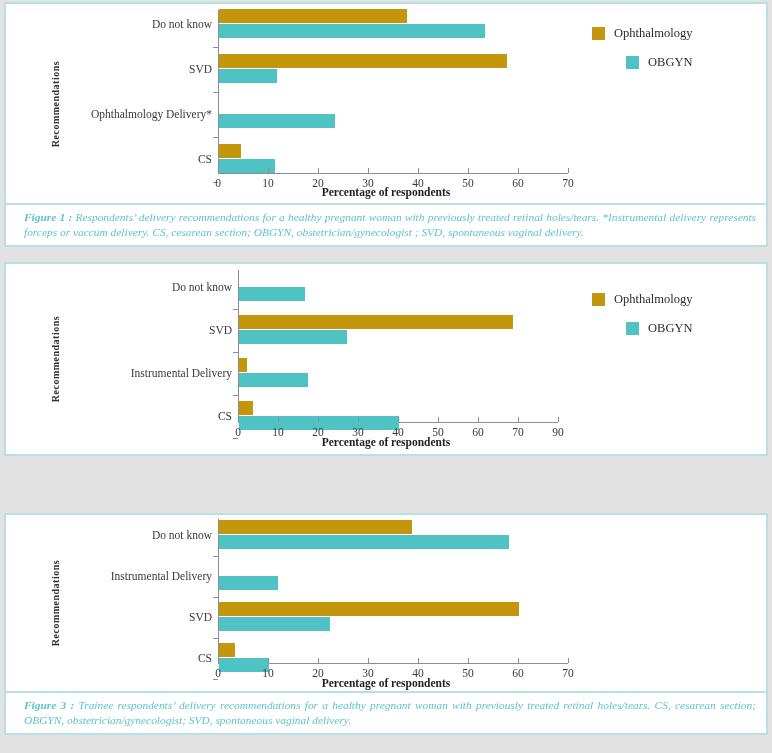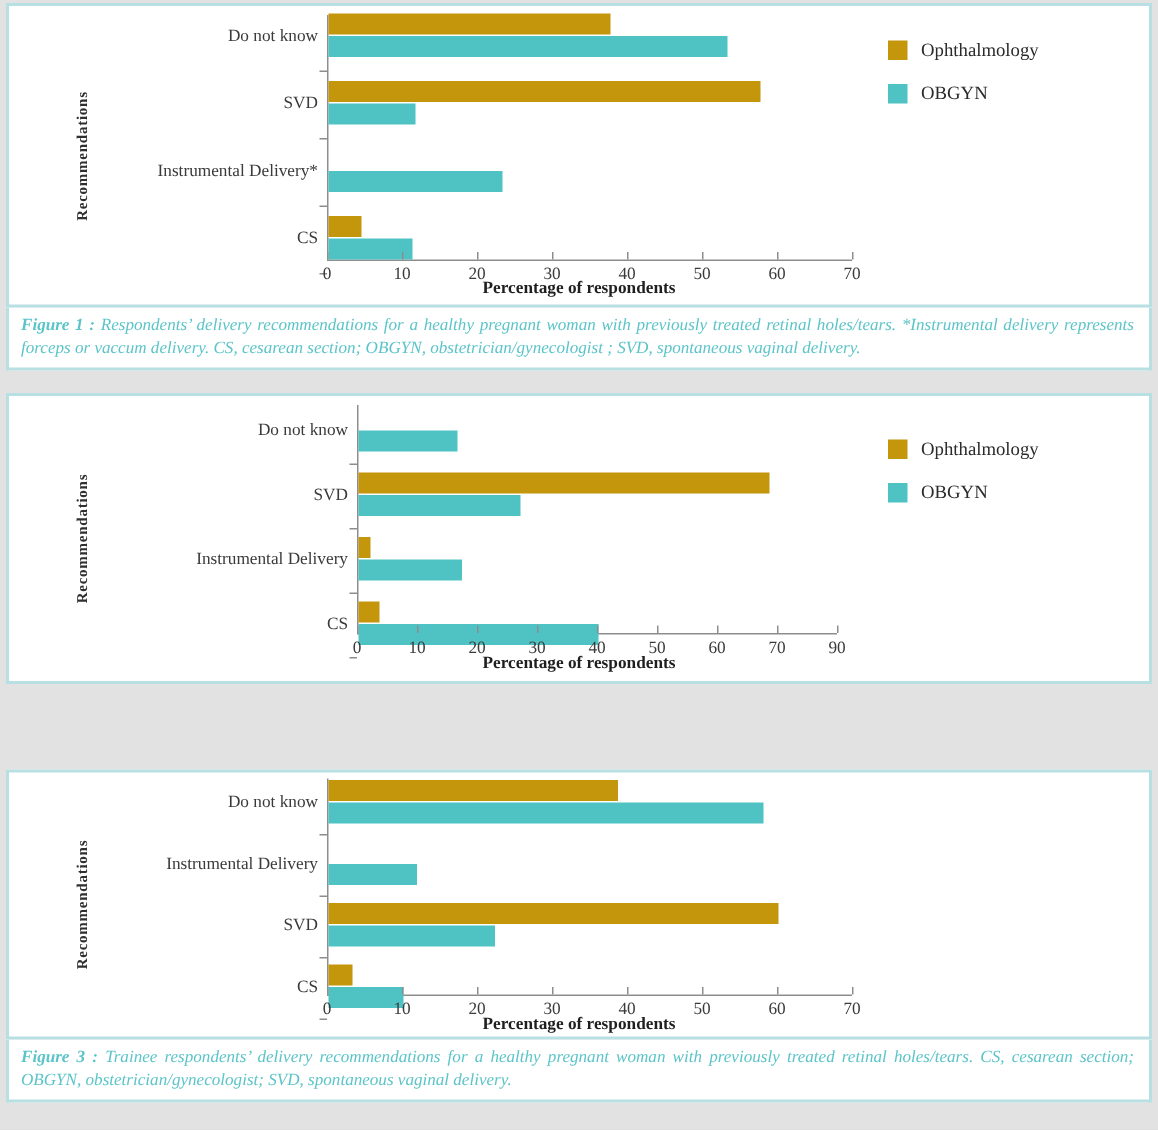--- a/index.html
+++ b/index.html
@@ -35,21 +35,21 @@
     box-sizing: border-box;
     position: relative;
     overflow: hidden;
   }
 
   .caption-card {
     background: #ffffff;
     border: 2px solid #b8e0e2;
     border-top: none;
     box-sizing: border-box;
-    padding: 5px 10px 6px 8px;
+    padding: 5px 10px 6px 18px;
     color: #5bc4c8;
     font-family: "Liberation Serif", serif;
     font-style: italic;
     font-size: 11.4px;
     line-height: 1.28;
     text-align: justify;
   }
   .caption-card b {
     font-weight: bold;
     font-style: italic;
@@ -142,20 +142,21 @@
     height: 14px;
   }
 
   .legend {
     position: absolute;
   }
   .legend-row {
     display: flex;
     align-items: center;
     margin-bottom: 14px;
+    justify-content: flex-end;
   }
   .legend-swatch {
     width: 13px;
     height: 13px;
     margin-right: 9px;
     flex: 0 0 auto;
   }
   .legend-text {
     font-family: "Liberation Serif", serif;
     font-size: 12.5px;
@@ -176,21 +177,21 @@
             <div class="axis-v" style="left: 212px; top: 6px; height: 163px;"></div>
             <div class="axis-h" style="left: 212px; top: 169px; width: 350px;"></div>
             <div class="cat-label" style="right: 0px; left: 0px; width: 206px; top: 20px;">Do not know</div>
             <div class="tick-v" style="left: 207px; top: 43px;"></div>
             <div class="bar" style="left: 213px; width: 188px; top: 5px; background: rgb(196, 150, 12);"></div>
             <div class="bar" style="left: 213px; width: 265.5px; top: 20px; background: rgb(79, 195, 195);"></div>
             <div class="cat-label" style="right: 0px; left: 0px; width: 206px; top: 65px;">SVD</div>
             <div class="tick-v" style="left: 207px; top: 88px;"></div>
             <div class="bar" style="left: 213px; width: 288px; top: 50px; background: rgb(196, 150, 12);"></div>
             <div class="bar" style="left: 213px; width: 58px; top: 65px; background: rgb(79, 195, 195);"></div>
-            <div class="cat-label" style="right: 0px; left: 0px; width: 206px; top: 110px;">Instrumental Delivery*</div>
+            <div class="cat-label" style="right: 0px; left: 0px; width: 206px; top: 110px;">Ophthalmology Delivery*</div>
             <div class="tick-v" style="left: 207px; top: 133px;"></div>
             <div class="bar" style="left: 213px; width: 116px; top: 110px; background: rgb(79, 195, 195);"></div>
             <div class="cat-label" style="right: 0px; left: 0px; width: 206px; top: 155px;">CS</div>
             <div class="tick-v" style="left: 207px; top: 178px;"></div>
             <div class="bar" style="left: 213px; width: 21.5px; top: 140px; background: rgb(196, 150, 12);"></div>
             <div class="bar" style="left: 213px; width: 56px; top: 155px; background: rgb(79, 195, 195);"></div>
             <div class="tick-h" style="left: 212px; top: 164px;"></div>
             <div class="xtick-label" style="left: 212px; top: 173px;">0</div>
             <div class="tick-h" style="left: 262px; top: 164px;"></div>
             <div class="xtick-label" style="left: 262px; top: 173px;">10</div>

